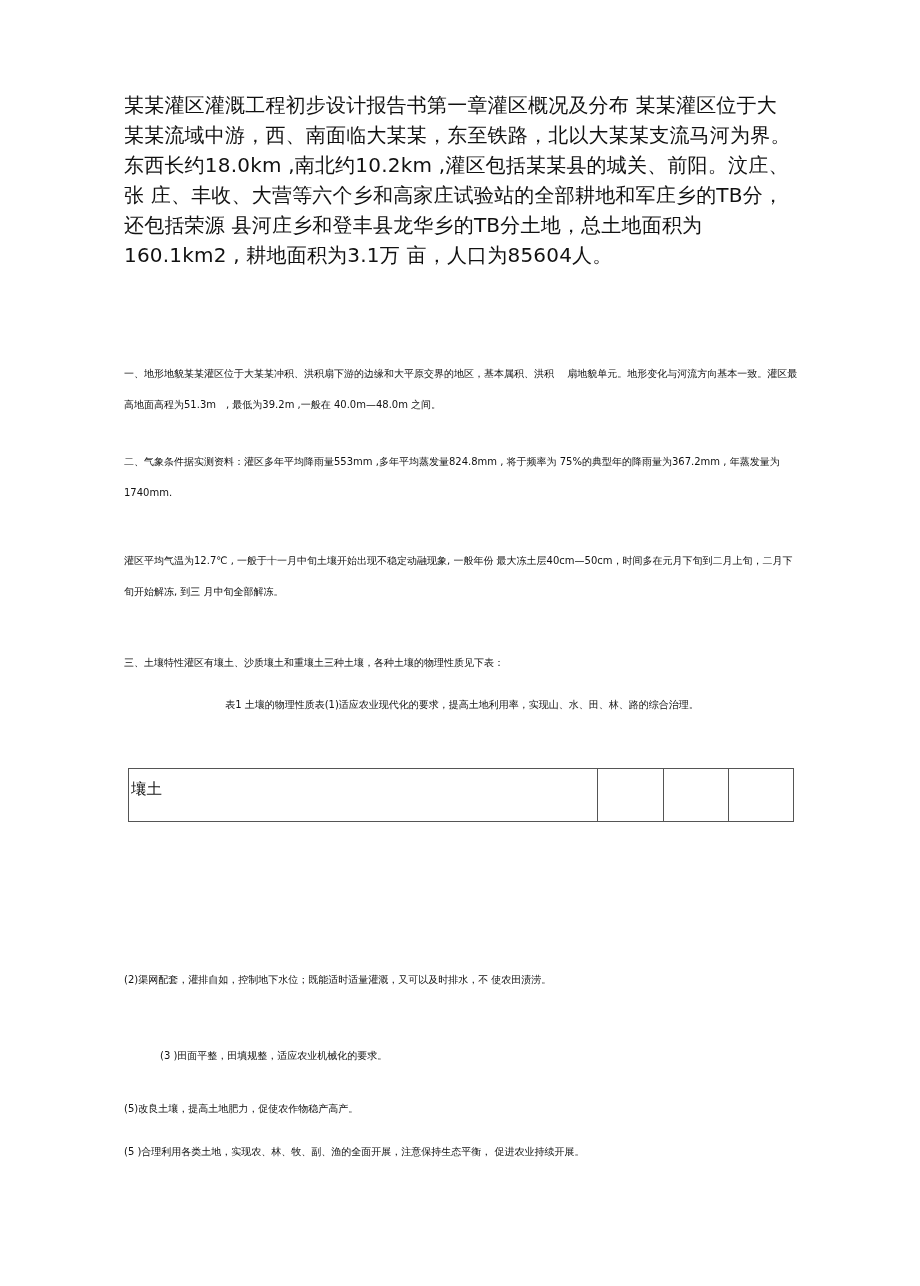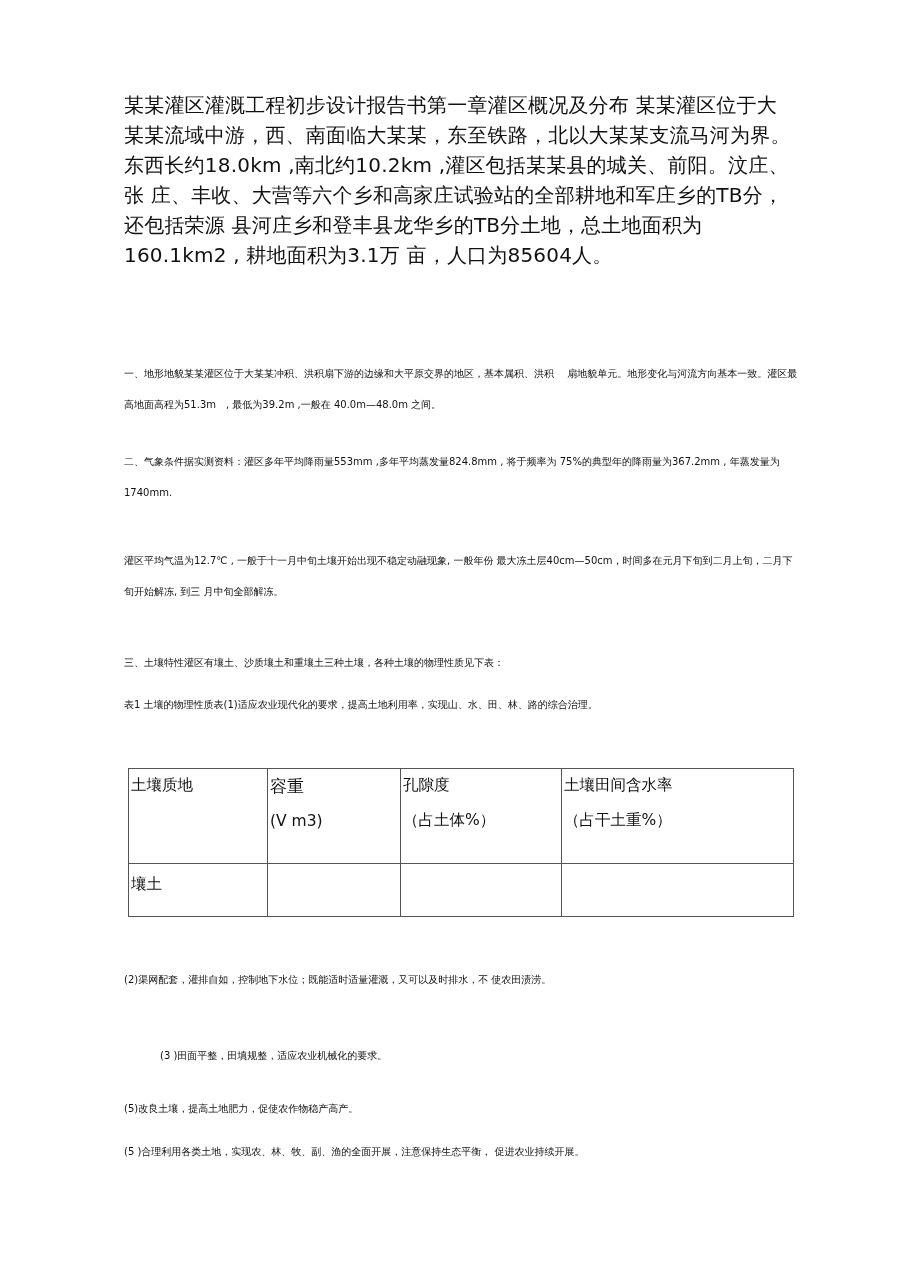--- a/index.html
+++ b/index.html
@@ -14,21 +14,21 @@
       margin: 0;
     }
     .para {
       position: absolute; left: 124px; width: 676px;
       font-size: 10px; line-height: 31px; margin: 0;
     }
     .p1 { top: 358px; }
     .p2 { top: 446px; }
     .p3 { top: 545px; }
     .p4 { top: 647px; }
-    .p5 { top: 689px; }
+    .p5 { top: 689px; text-align: center; }
     .p6 { top: 964px; }
     .p7 { top: 1040px; margin-left: 36px; }
     .p8 { top: 1093px; }
     .p9 { top: 1136px; }
 
     table.soil {
       position: absolute; left: 128px; top: 768px; width: 666px;
       border-collapse: collapse; font-size: 15.5px;
     }
     table.soil td {
@@ -48,37 +48,20 @@
 <p class="intro">某某灌区灌溉工程初步设计报告书第一章灌区概况及分布  某某灌区位于大某某流域中游，西、南面临大某某，东至铁路，北以大某某支流马河为界。东西长约18.0km ,南北约10.2km ,灌区包括某某县的城关、前阳。汶庄、张 庄、丰收、大营等六个乡和高家庄试验站的全部耕地和军庄乡的TB分，还包括荣源 县河庄乡和登丰县龙华乡的TB分土地，总土地面积为160.1km2 , 耕地面积为3.1万  亩，人口为85604人。</p>
 
 <p class="para p1">一、地形地貌某某灌区位于大某某冲积、洪积扇下游的边缘和大平原交界的地区，基本属积、洪积　 扇地貌单元。地形变化与河流方向基本一致。灌区最高地面高程为51.3m　, 最低为39.2m ,一般在  40.0m—48.0m 之间。</p>
 <p class="para p2">二、气象条件据实测资料：灌区多年平均降雨量553mm ,多年平均蒸发量824.8mm , 将于频率为  75%的典型年的降雨量为367.2mm , 年蒸发量为1740mm.</p>
 <p class="para p3">灌区平均气温为12.7℃ , 一般于十一月中旬土壤开始出现不稳定动融现象, 一般年份  最大冻土层40cm—50cm，时间多在元月下旬到二月上旬，二月下旬开始解冻, 到三  月中旬全部解冻。</p>
 <p class="para p4">三、土壤特性灌区有壤土、沙质壤土和重壤土三种土壤，各种土壤的物理性质见下表：</p>
 <p class="para p5">表1 土壤的物理性质表(1)适应农业现代化的要求，提高土地利用率，实现山、水、田、林、路的综合治理。</p>
 
 <table class="soil">
   <tbody>
-      <tr class="head">
-    <td class="c1">
-      <span>土壤质地</span>
-    </td>
-    <td class="c2">
-      <span class="big">容重</span>
-      <span class="sub">(V m3)</span>
-    </td>
-    <td class="c3">
-      <span>孔隙度</span>
-      <span class="sub">（占土体%）</span>
-    </td>
-    <td>
-      <span>土壤田间含水率</span>
-      <span class="sub">（占干土重%）</span>
-    </td>
-  </tr>
   <tr class="body">
     <td>壤土</td>
     <td></td>
     <td></td>
     <td></td>
   </tr>
 </tbody>
   </table>
 
 <p class="para p6">(2)渠网配套，灌排自如，控制地下水位；既能适时适量灌溉，又可以及时排水，不  使农田渍涝。</p>

